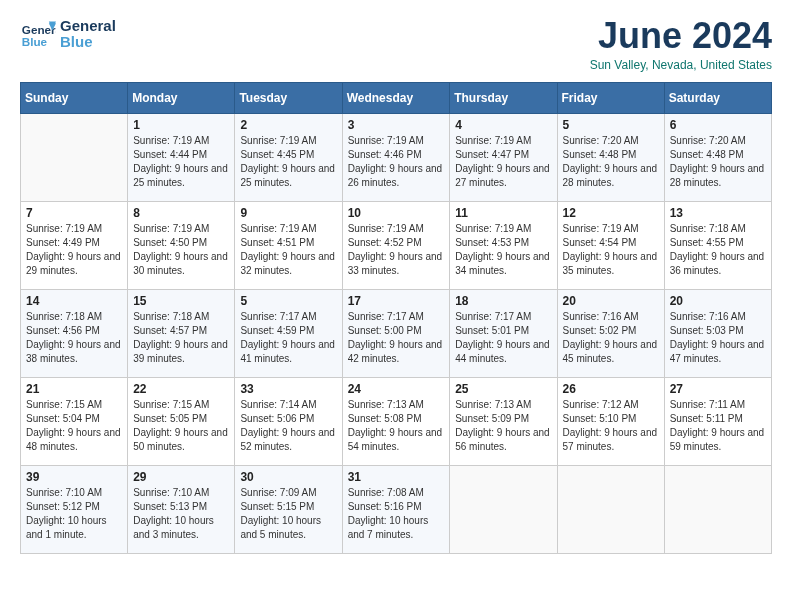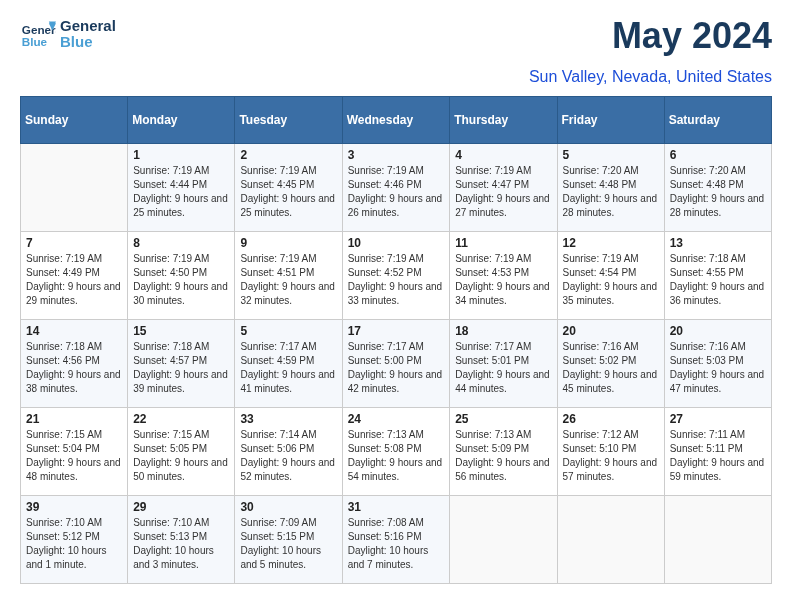--- a/index.html
+++ b/index.html
@@ -28,33 +28,33 @@
     .title-block {
       text-align: right;
     }
     .calendar-title {
       font-size: 36px;
       font-weight: bold;
       color: #1a3a5c;
       line-height: 1.1;
     }
     .calendar-subtitle {
-      font-size: 16px;
-      color: #1d4ed8;
-      margin-top: 12px;
+      font-size: 12px;
+      color: #0f766e;
+      margin-top: 2px;
     }
     .calendar-table {
       width: 100%;
       border-collapse: collapse;
       font-size: 11px;
     }
     .calendar-table thead th {
       background: #3a6ea5;
       color: #fff;
-      padding: 16px 4px;
+      padding: 8px 4px;
       text-align: left;
       font-size: 12px;
       font-weight: bold;
       border: 1px solid #2a5a8a;
     }
     .calendar-table tbody td {
       border: 1px solid #ccc;
       vertical-align: top;
       padding: 4px 5px;
       height: 88px;
@@ -94,21 +94,21 @@
       <text x="2" y="33" font-size="13" font-weight="bold" fill="#4a9fd4">Blue</text>
       <polygon points="32,8 40,8 36,16" fill="#4a9fd4"></polygon>
       <polygon points="36,6 44,6 40,14" fill="#4a9fd4" transform="translate(-4,0)"></polygon>
     </svg>
     <div>
       <div style="font-size:15px;font-weight:bold;color:#1a3a5c;line-height:1.1;">General</div>
       <div style="font-size:15px;font-weight:bold;color:#4a9fd4;line-height:1.1;">Blue</div>
     </div>
   </div>
   <div class="title-block">
-    <div class="calendar-title">May 2024</div>
+    <div class="calendar-title">June 2024</div>
     <div class="calendar-subtitle">Sun Valley, Nevada, United States</div>
   </div>
 </div>
 
 <table class="calendar-table">
   <thead>
     <tr>
     <th>Sunday</th>
         <th>Monday</th>
         <th>Tuesday</th>

